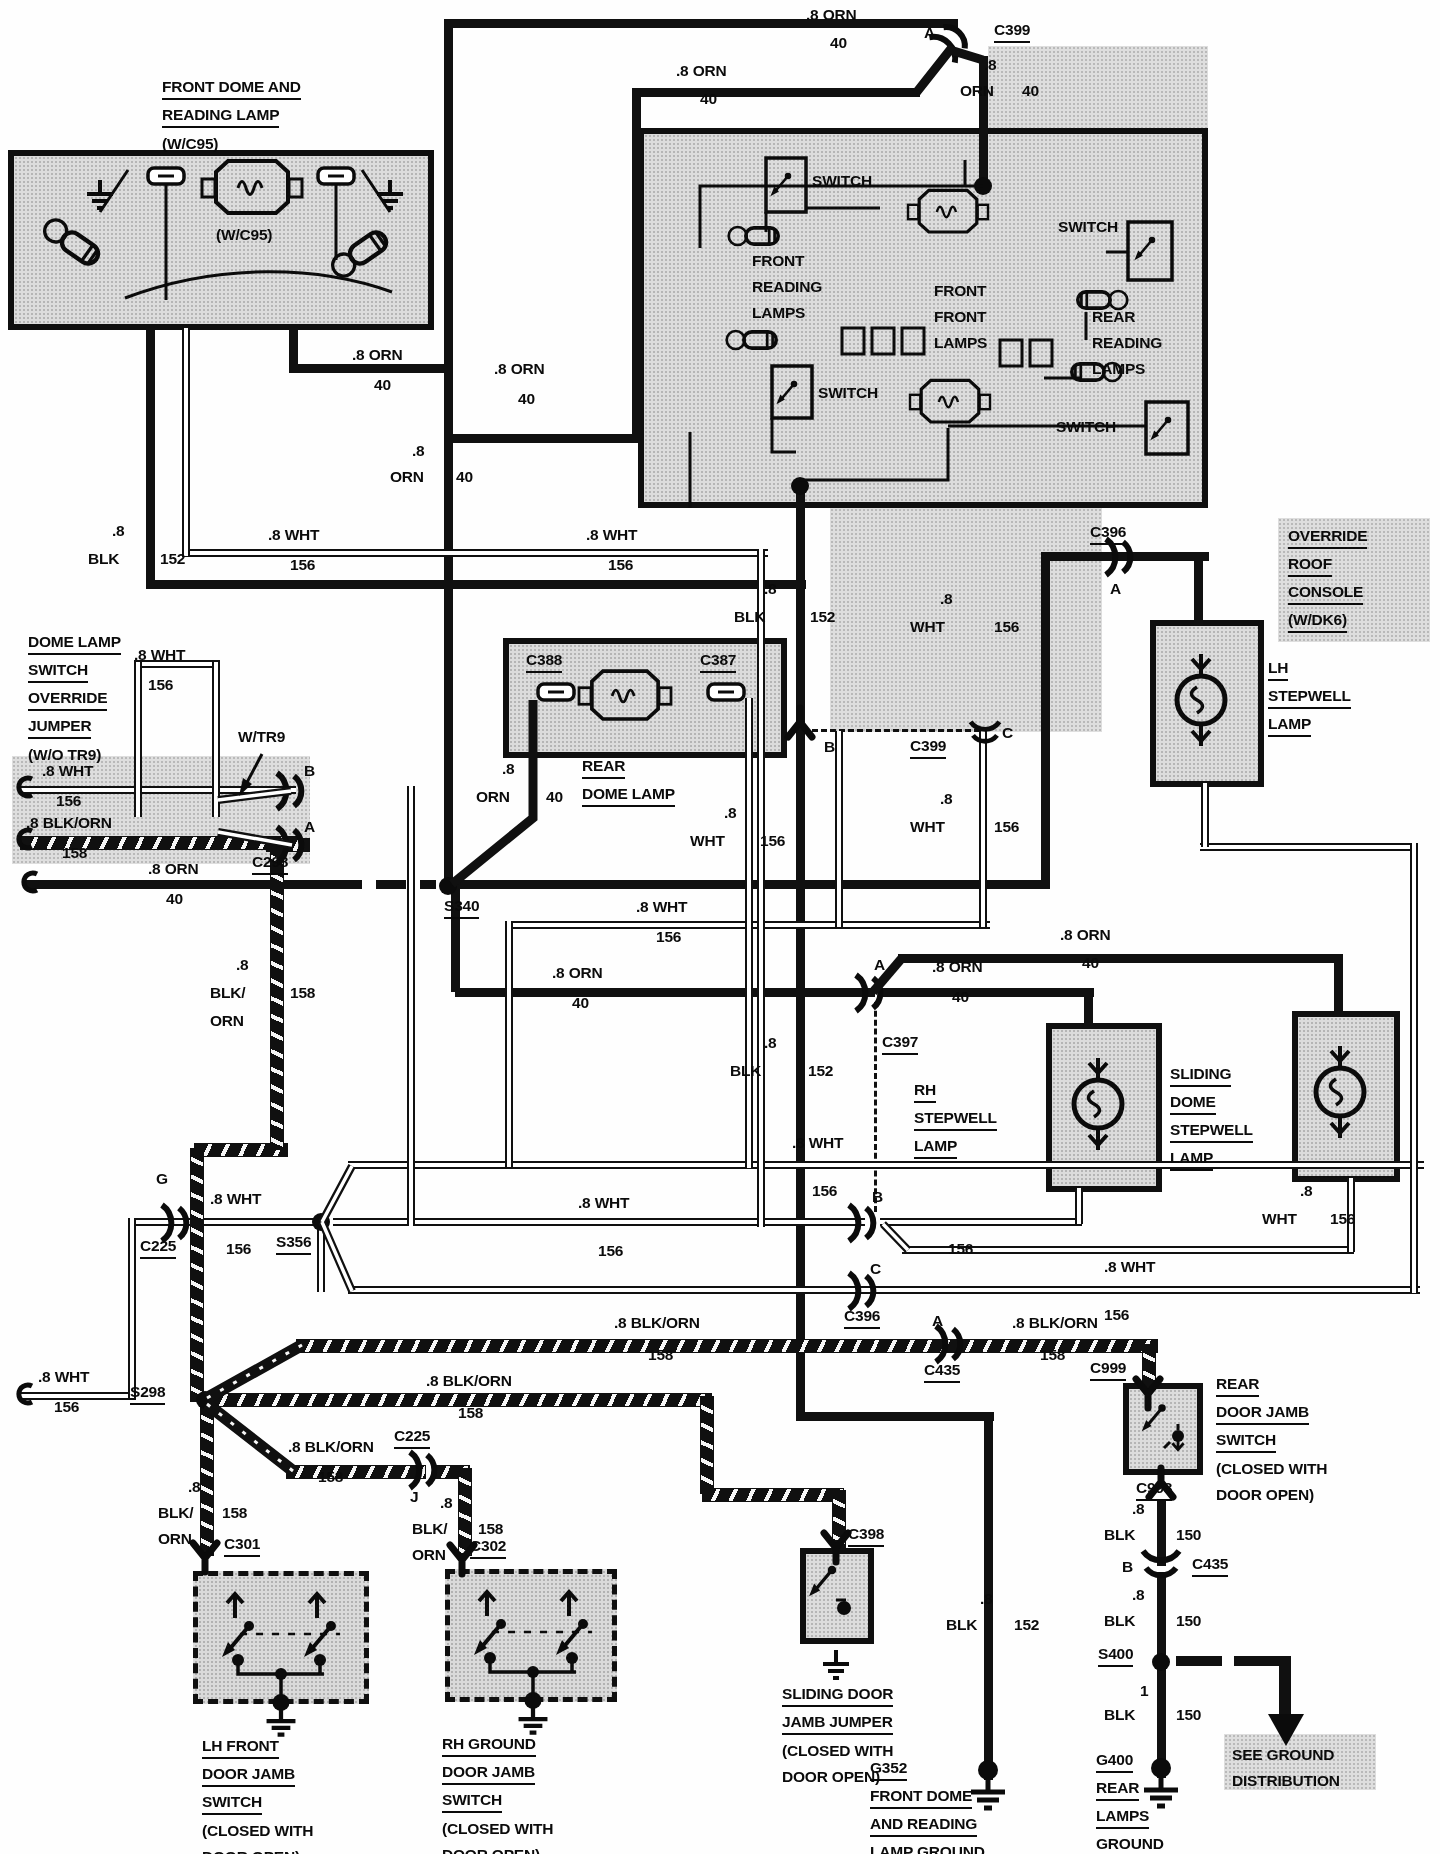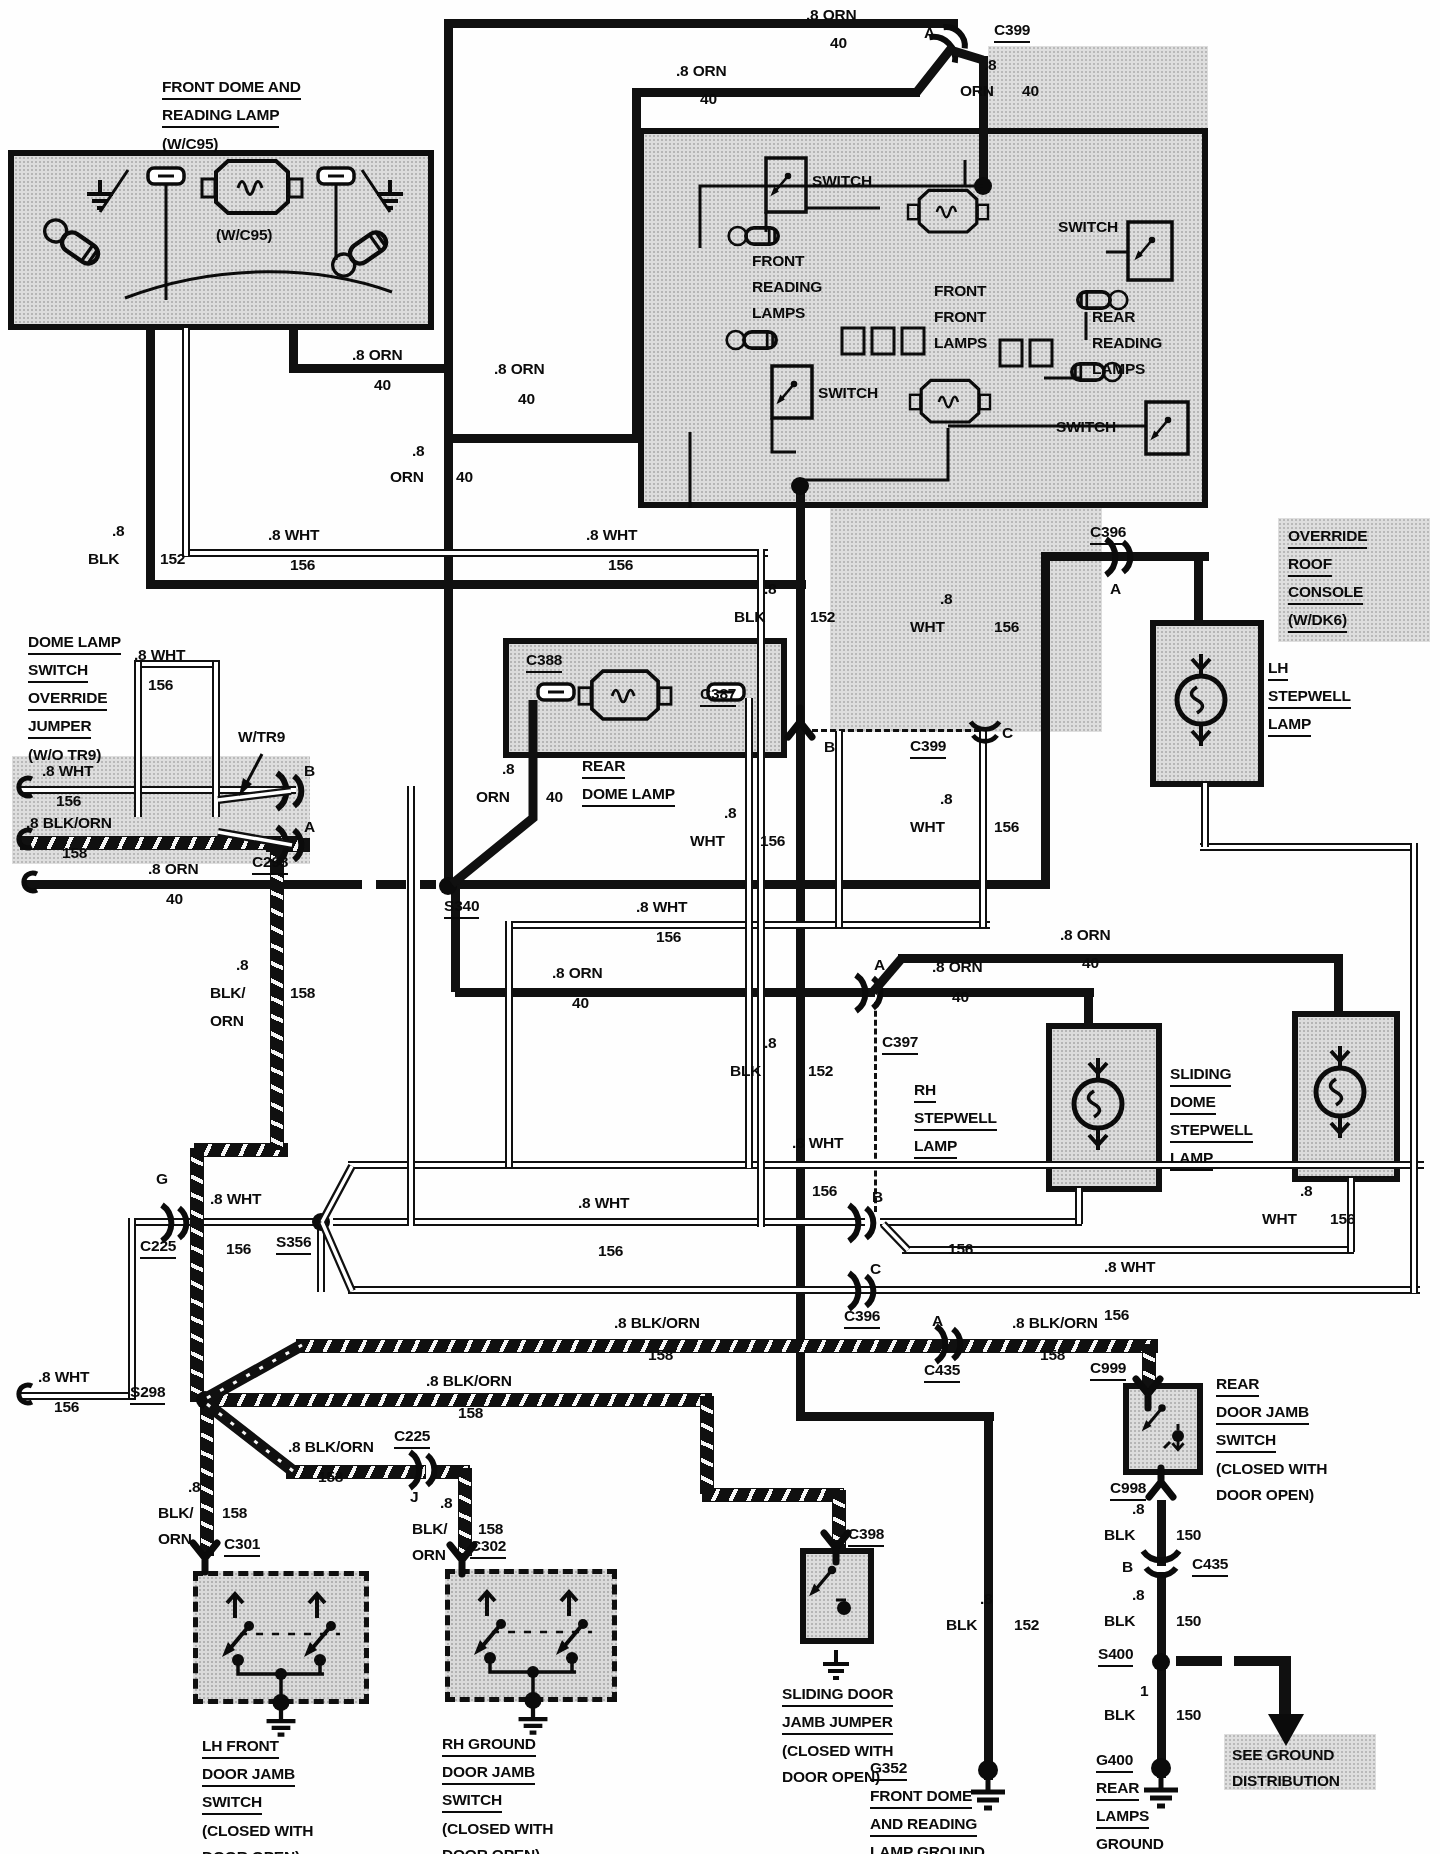--- a/index.html
+++ b/index.html
@@ -473,21 +473,21 @@
       </div>
       <div class="lbl" style="left: 166px; top: 886px;">
         <div class="ln">40</div>
       </div>
       <div class="lbl" style="left: 444px; top: 894px;">
         <div class="ln u">S340</div>
       </div>
       <div class="lbl" style="left: 526px; top: 648px;">
         <div class="ln u">C388</div>
       </div>
-      <div class="lbl" style="left: 700px; top: 682px;">
+      <div class="lbl" style="left: 700px; top: 648px;">
         <div class="ln u">C387</div>
       </div>
       <div class="lbl" style="left: 582px; top: 754px;">
         <div class="ln u">REAR</div>
         <div class="ln u">DOME LAMP</div>
       </div>
       <div class="lbl" style="left: 502px; top: 756px;">
         <div class="ln">.8</div>
       </div>
       <div class="lbl" style="left: 476px; top: 784px;">
@@ -678,21 +678,21 @@
       <div class="lbl" style="left: 1090px; top: 1356px;">
         <div class="ln u">C999</div>
       </div>
       <div class="lbl" style="left: 1216px; top: 1372px;">
         <div class="ln u">REAR</div>
         <div class="ln u">DOOR JAMB</div>
         <div class="ln u">SWITCH</div>
         <div class="ln">(CLOSED WITH</div>
         <div class="ln">DOOR OPEN)</div>
       </div>
-      <div class="lbl" style="left: 1110px; top: 1476px;">
+      <div class="lbl" style="left: 1136px; top: 1476px;">
         <div class="ln u">C998</div>
       </div>
       <div class="lbl" style="left: 1132px; top: 1496px;">
         <div class="ln">.8</div>
       </div>
       <div class="lbl" style="left: 1104px; top: 1522px;">
         <div class="ln">BLK</div>
       </div>
       <div class="lbl" style="left: 1176px; top: 1522px;">
         <div class="ln">150</div>

